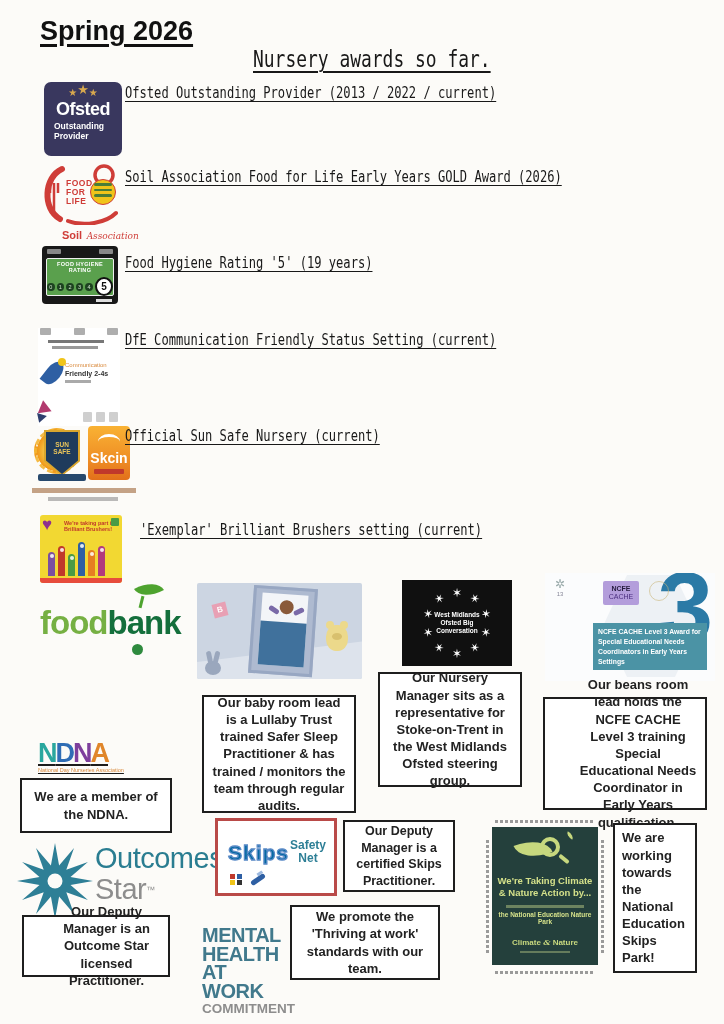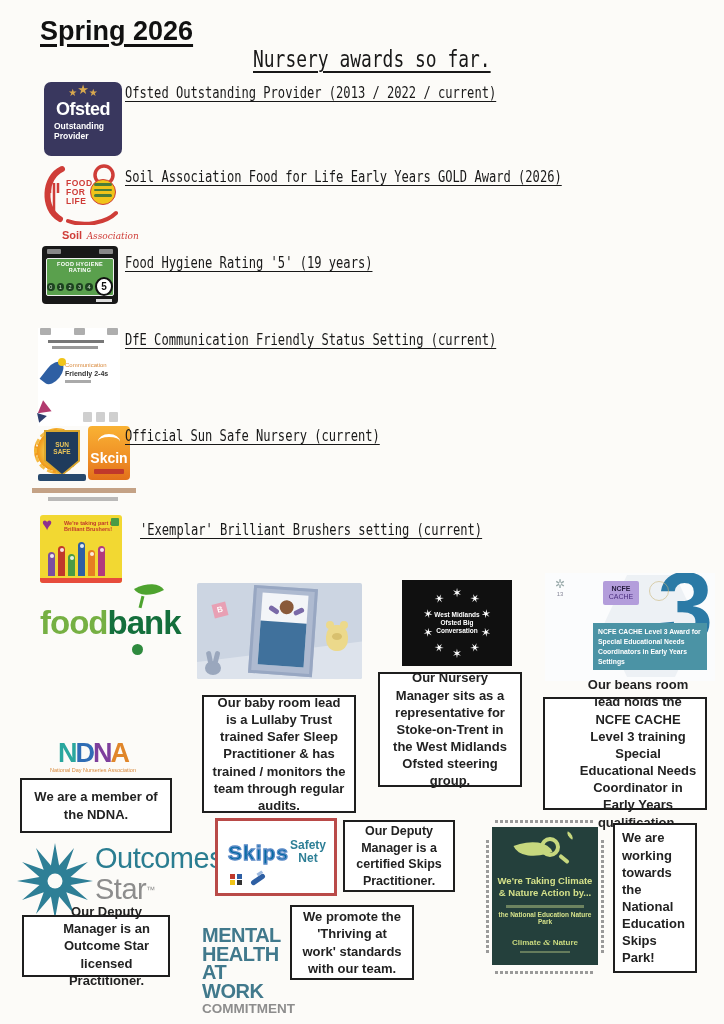--- a/index.html
+++ b/index.html
@@ -148,21 +148,21 @@
   .ncfe-doodle{position:absolute;left:10px;top:4px;color:#9aa;font-size:12px;}
   .ncfe-doodle small{display:block;font-size:6px;color:#889;text-align:center;}
   .ncfe-chip{position:absolute;left:58px;top:8px;width:36px;height:24px;background:#b39ddb;border-radius:2px;text-align:center;}
   .ncfe-chip b{display:block;font-size:7px;color:#241b3d;line-height:9px;margin-top:3px;}
   .ncfe-chip i{display:block;font-size:7px;font-style:normal;color:#4a2d7f;line-height:8px;}
   .ncfe-crest{position:absolute;left:104px;top:8px;width:18px;height:18px;border-radius:50%;border:1.5px solid #c9b67a;opacity:.6;}
   .ncfe-band{position:absolute;left:48px;top:50px;width:114px;background:#4b93a5;color:#fff;
      font-size:6.8px;font-weight:bold;line-height:1.45;padding:4px 5px;box-sizing:border-box;}
 
   
-  .ndna{width:110px;height:38px;text-align:center;}
+  .ndna{width:110px;height:38px;text-align:left;text-decoration:underline;}
   .ndna-word{font-size:27px;font-weight:bold;letter-spacing:-2px;line-height:26px;}
   .ndna-word .c1{color:#2aa79e;} .ndna-word .c2{color:#2f6db5;}
   .ndna-word .c3{color:#7d3f9c;} .ndna-word .c4{color:#e0862a;}
   .ndna-sub{font-size:5.5px;color:#d98a3d;margin-top:1px;}
 
   
   .ostar{width:200px;height:74px;}
   .ostar-text{position:absolute;left:80px;top:2px;line-height:31px;white-space:nowrap;}
   .ostar-text .w1{font-size:29px;color:#2a7d91;letter-spacing:-.5px;}
   .ostar-text .w2{font-size:29px;color:#8d8d8d;letter-spacing:-.5px;}
@@ -413,21 +413,21 @@
     </div>
   </div>
   <div class="abs stmt" style="left:343px;top:820px;width:112px;height:72px;font-size:12.5px;">Our Deputy Manager is a certified Skips Practitioner.</div>
 
   <div class="abs mhaw" style="left:202px;top:901px;">
     <div class="t">MENTAL</div>
     <div class="t">HEALTH</div>
     <div class="t">AT WORK</div>
     <div class="g">COMMITMENT</div>
   </div>
-  <div class="abs stmt" style="left:290px;top:905px;width:124px;height:75px;">We promote the 'Thriving at work' standards with our team.</div>
+  <div class="abs stmt" style="left:290px;top:905px;width:150px;height:75px;">We promote the 'Thriving at work' standards with our team.</div>
 
   <div class="abs climate" style="left:485px;top:818px;">
     <div class="cl-capt"></div>
     <div class="cl-side l"></div>
     <div class="cl-side r"></div>
     <div class="cl-sq">
       <div class="cl-leaf"></div>
       <div class="cl-ring"></div>
       <div class="cl-handle"></div>
       <div class="cl-sprig"></div>

